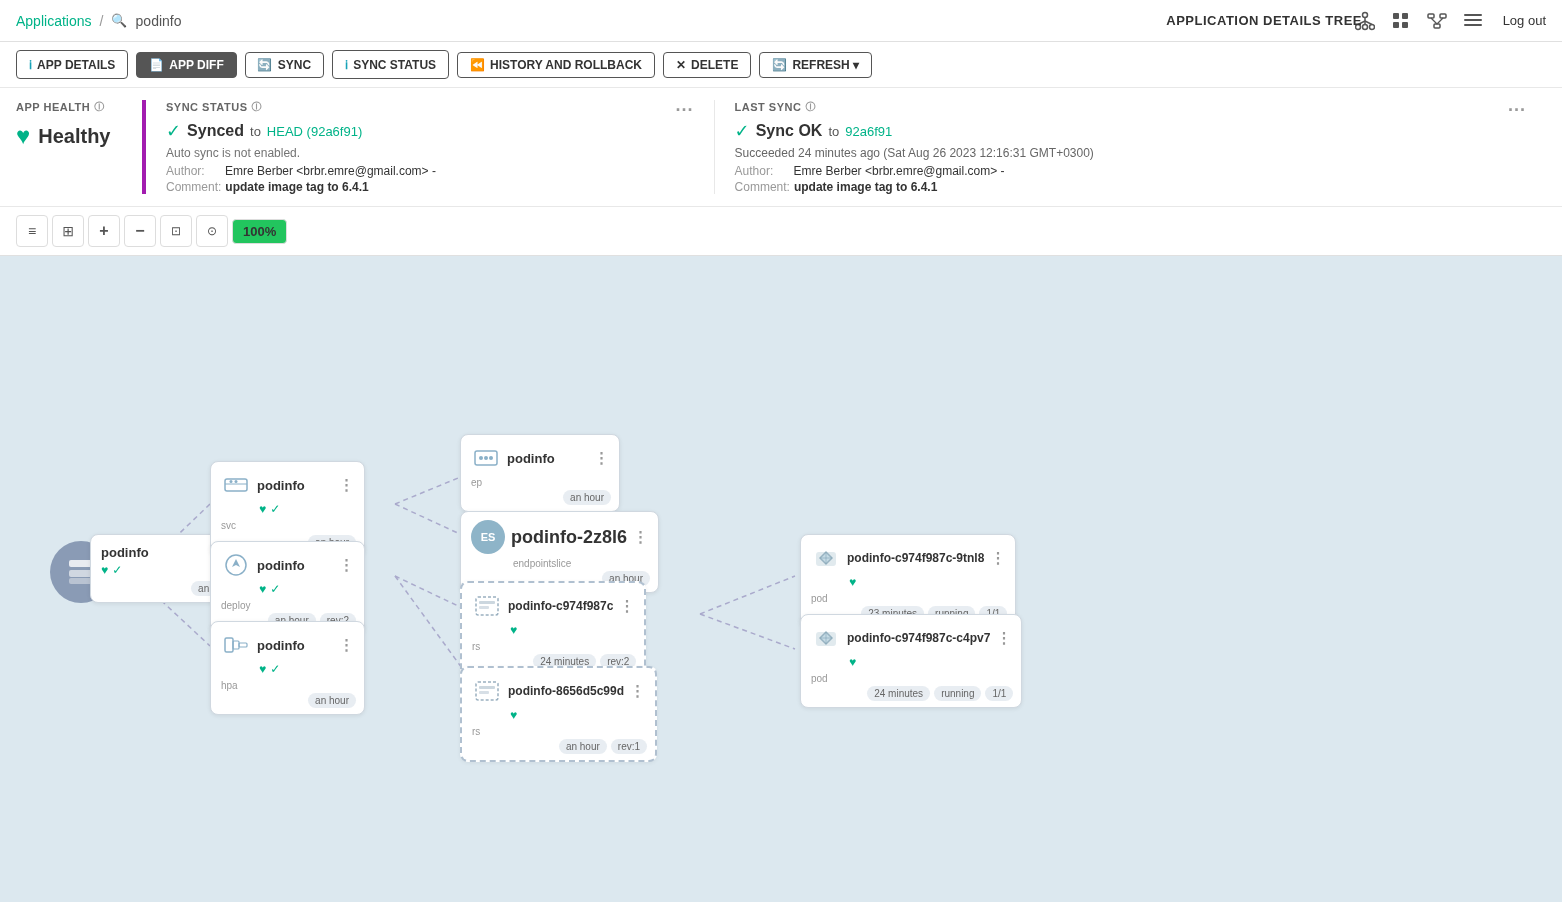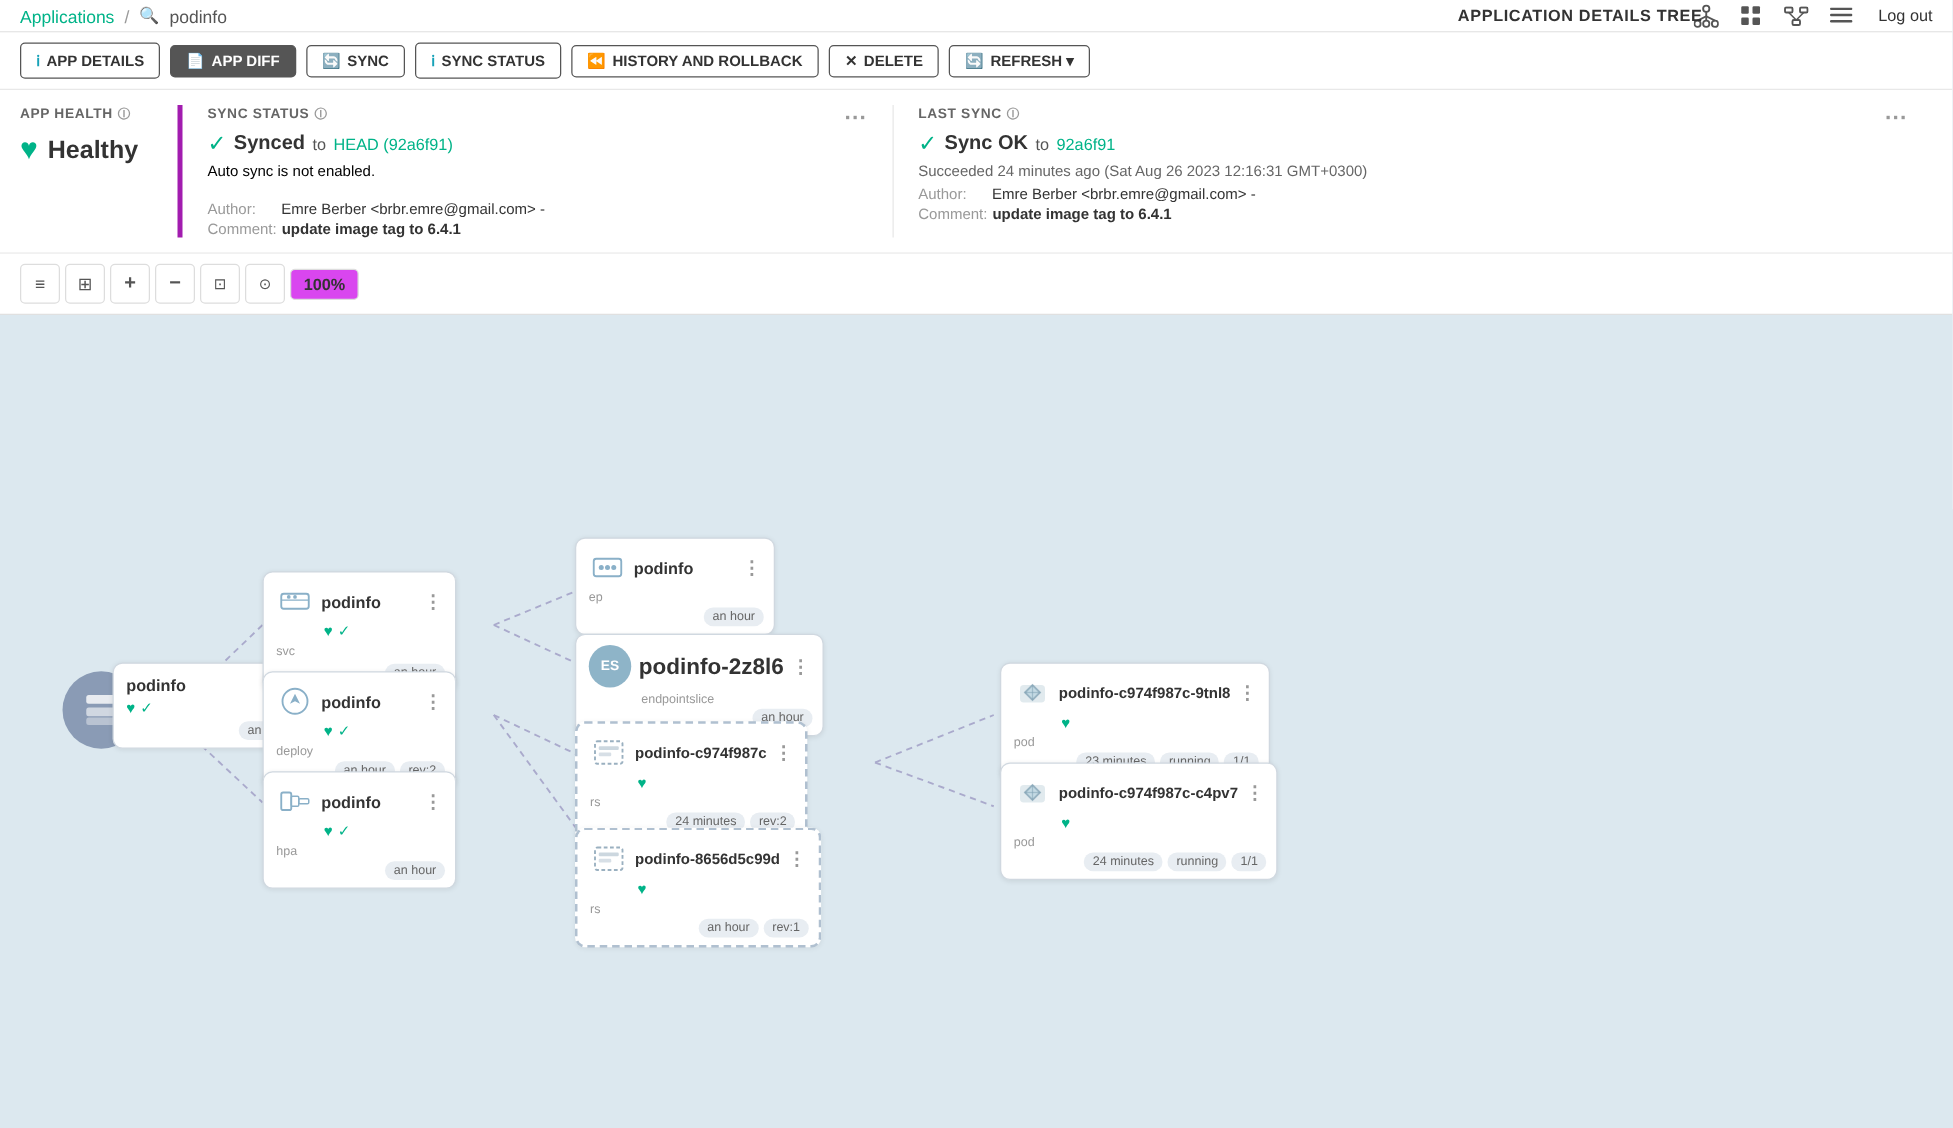--- a/index.html
+++ b/index.html
@@ -1,21 +1,21 @@
 <!DOCTYPE html>
 <html><head>
   <meta charset="utf-8">
   <style>
     * { box-sizing: border-box; margin: 0; padding: 0; }
     body { font-family: -apple-system, BlinkMacSystemFont, 'Segoe UI', sans-serif; font-size: 13px; background: #f0f4f7; color: #333; }
   </style>
 </head>
 <body>
 
-<div style="background:#fff; border-bottom:1px solid #e0e0e0; padding:6px 16px; display:flex; align-items:center; justify-content:space-between; height:26px;">
+<div style="background:#fff; border-bottom:1px solid #e0e0e0; padding:6px 16px; display:flex; align-items:center; justify-content:space-between; height:42px;">
   <div style="display:flex; align-items:center; gap:8px; font-size:14px;">
     <a href="#" style="color:#00b388; text-decoration:none; font-weight:500;">Applications</a>
     <span style="color:#999;">/</span>
     <span style="color:#00b388; font-size:13px;">🔍</span>
     <span style="color:#555; font-size:14px;">podinfo</span>
   </div>
   <div style="font-weight:700; font-size:13px; color:#333; letter-spacing:0.5px; position:absolute; right:200px;">APPLICATION DETAILS TREE</div>
   <div style="display:flex; align-items:center; gap:8px;">
     <div style="width:28px; height:28px; display:flex; align-items:center; justify-content:center; cursor:pointer; color:#555;">
       <svg width="20" height="20" viewBox="0 0 20 20" fill="none">
@@ -107,21 +107,21 @@
         <div style="font-size:11px;font-weight:600;color:#666;text-transform:uppercase;letter-spacing:0.5px;display:flex;align-items:center;gap:4px;margin-bottom:6px;">
           <span>SYNC STATUS</span>
           <span style="color:#999;font-size:10px;">ⓘ</span>
         </div>
         <div style="display:flex;align-items:center;gap:6px;margin-bottom:4px;">
           <span style="color:#00b388;font-size:18px;">✓</span>
           <span style="font-size:16px;font-weight:700;color:#333;">Synced</span>
           <span style="font-size:13px;color:#555;">to</span>
           <a style="color:#00b388;font-weight:500;font-size:13px;text-decoration:none;">HEAD (92a6f91)</a>
         </div>
-        <div style="font-size:12px;color:#000000;margin-bottom:16px;">Auto sync is not enabled.</div>
+        <div style="font-size:12px;color:#737373;margin-bottom:4px;">Auto sync is not enabled.</div>
         <div style="display:flex;gap:4px;font-size:12px;margin-bottom:2px;">
           <span style="color:#999;min-width:55px;">Author:</span>
           <span style="color:#333;">Emre Berber &lt;brbr.emre@gmail.com&gt; -</span>
         </div>
         <div style="display:flex;gap:4px;font-size:12px;">
           <span style="color:#999;min-width:55px;">Comment:</span>
           <span style="color:#333;font-weight:600;">update image tag to 6.4.1</span>
         </div>
       </div>
       <span style="color:#999;cursor:pointer;font-size:18px;font-weight:700;">···</span>
@@ -156,21 +156,21 @@
   </div>
 </div>
 
 <div style="background:#fff; padding:8px 16px; display:flex; align-items:center; gap:4px; border-bottom:1px solid #e0e0e0;">
   <button style="width:32px;height:32px;display:flex;align-items:center;justify-content:center;border:1px solid #ddd;border-radius:4px;background:#fff;cursor:pointer;font-size:14px;color:#555;">≡</button>
   <button style="width:32px;height:32px;display:flex;align-items:center;justify-content:center;border:1px solid #ddd;border-radius:4px;background:#fff;cursor:pointer;font-size:14px;color:#555;">⊞</button>
   <button style="width:32px;height:32px;display:flex;align-items:center;justify-content:center;border:1px solid #ddd;border-radius:4px;background:#fff;cursor:pointer;font-size:16px;font-weight:700;color:#555;">+</button>
   <button style="width:32px;height:32px;display:flex;align-items:center;justify-content:center;border:1px solid #ddd;border-radius:4px;background:#fff;cursor:pointer;font-size:16px;font-weight:700;color:#555;">−</button>
   <button style="width:32px;height:32px;display:flex;align-items:center;justify-content:center;border:1px solid #ddd;border-radius:4px;background:#fff;cursor:pointer;font-size:12px;color:#555;">⊡</button>
   <button style="width:32px;height:32px;display:flex;align-items:center;justify-content:center;border:1px solid #ddd;border-radius:4px;background:#fff;cursor:pointer;font-size:12px;color:#555;">⊙</button>
-  <div style="border:1px solid #ddd;border-radius:4px;padding:4px 10px;font-size:13px;font-weight:600;background:#d946ef;min-width:55px;text-align:center;">100%</div>
+  <div style="border:1px solid #ddd;border-radius:4px;padding:4px 10px;font-size:13px;font-weight:600;background:#22c55e;min-width:55px;text-align:center;">100%</div>
 </div>
 
 <div style="position:relative; overflow:hidden; background:#dce8ef; width:100%; height:calc(100vh - 248px); min-height:520px;">
 
   <svg style="position:absolute;top:0;left:0;width:100%;height:100%;pointer-events:none;">
 
     <line x1="135" y1="320" x2="210" y2="248" stroke="#aac" stroke-width="1.5" stroke-dasharray="5,4"></line>
 
     <line x1="135" y1="320" x2="210" y2="320" stroke="#aac" stroke-width="1.5" stroke-dasharray="5,4"></line>
 

